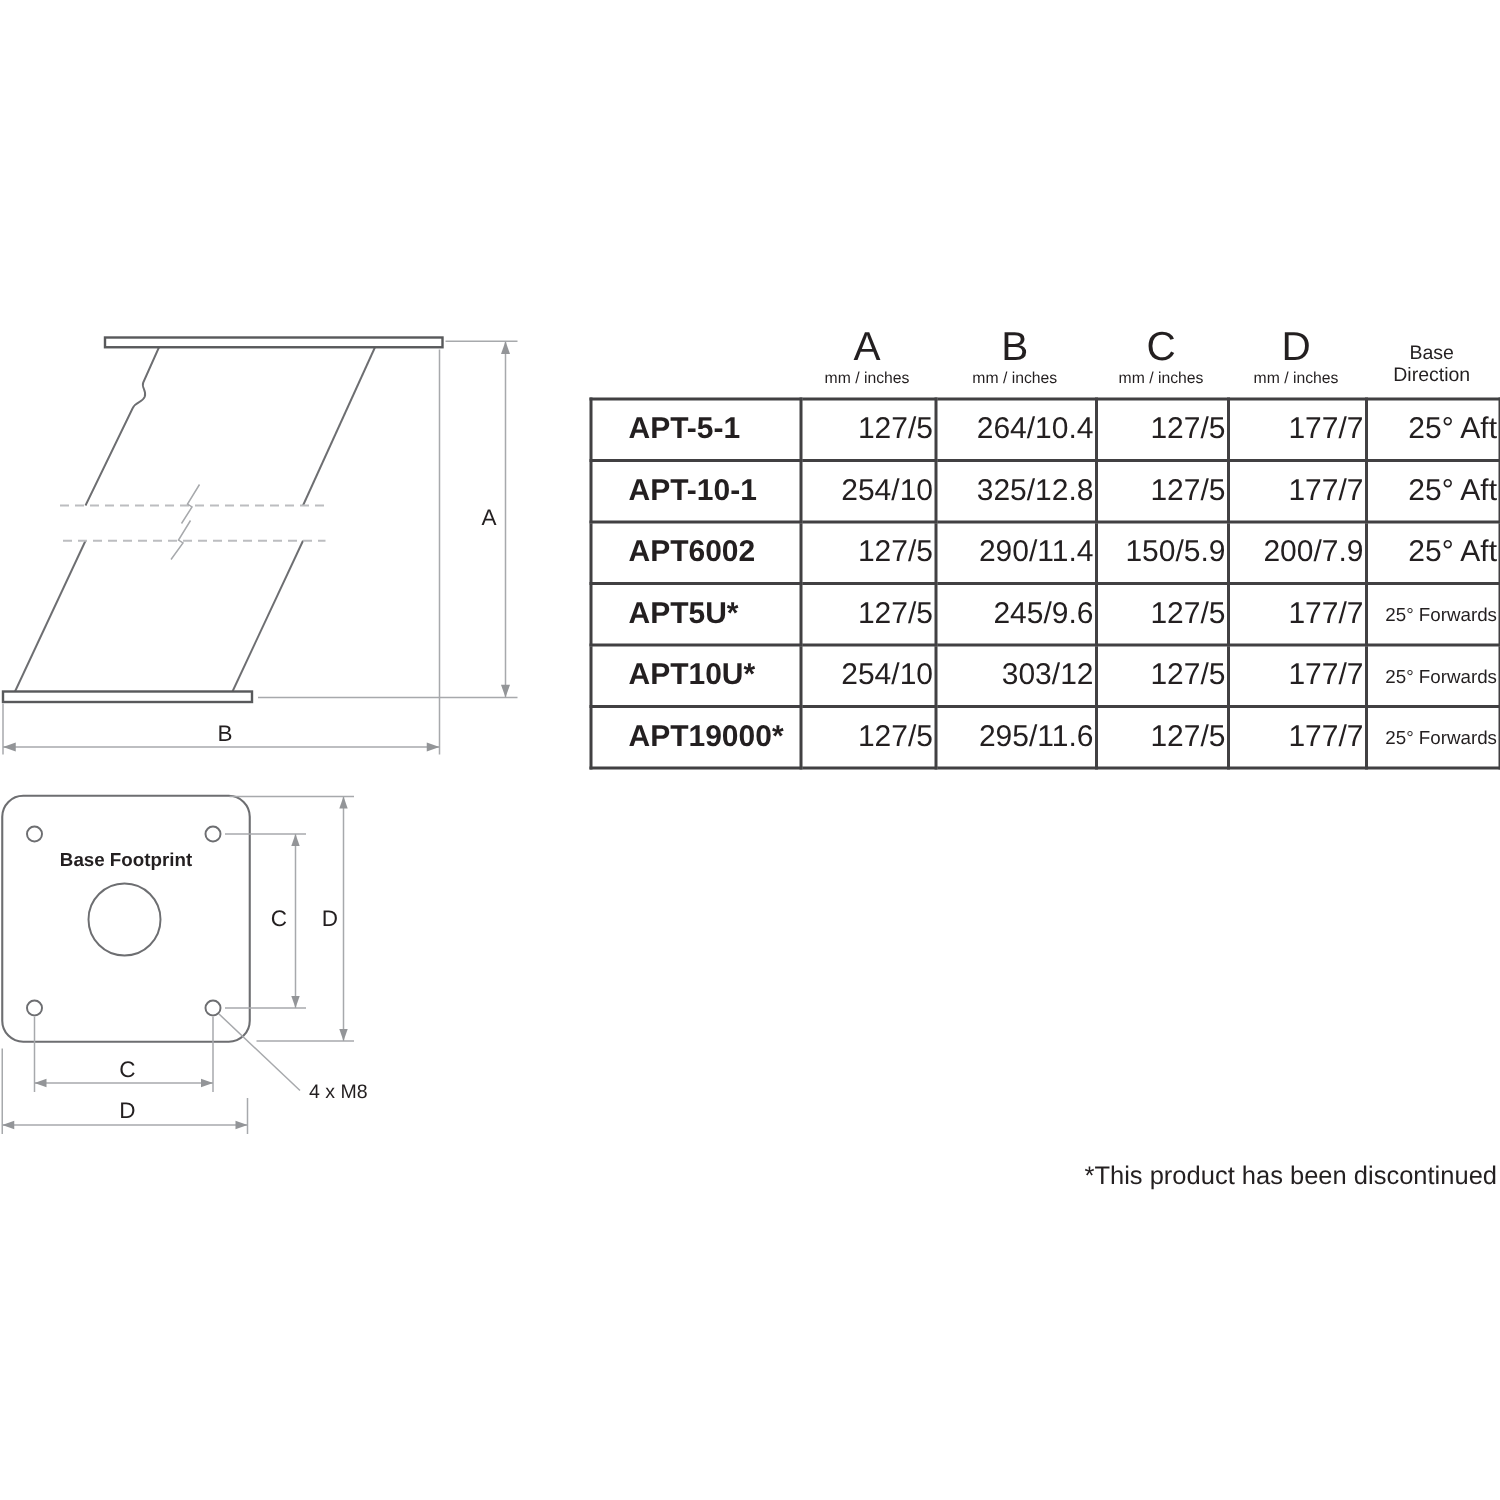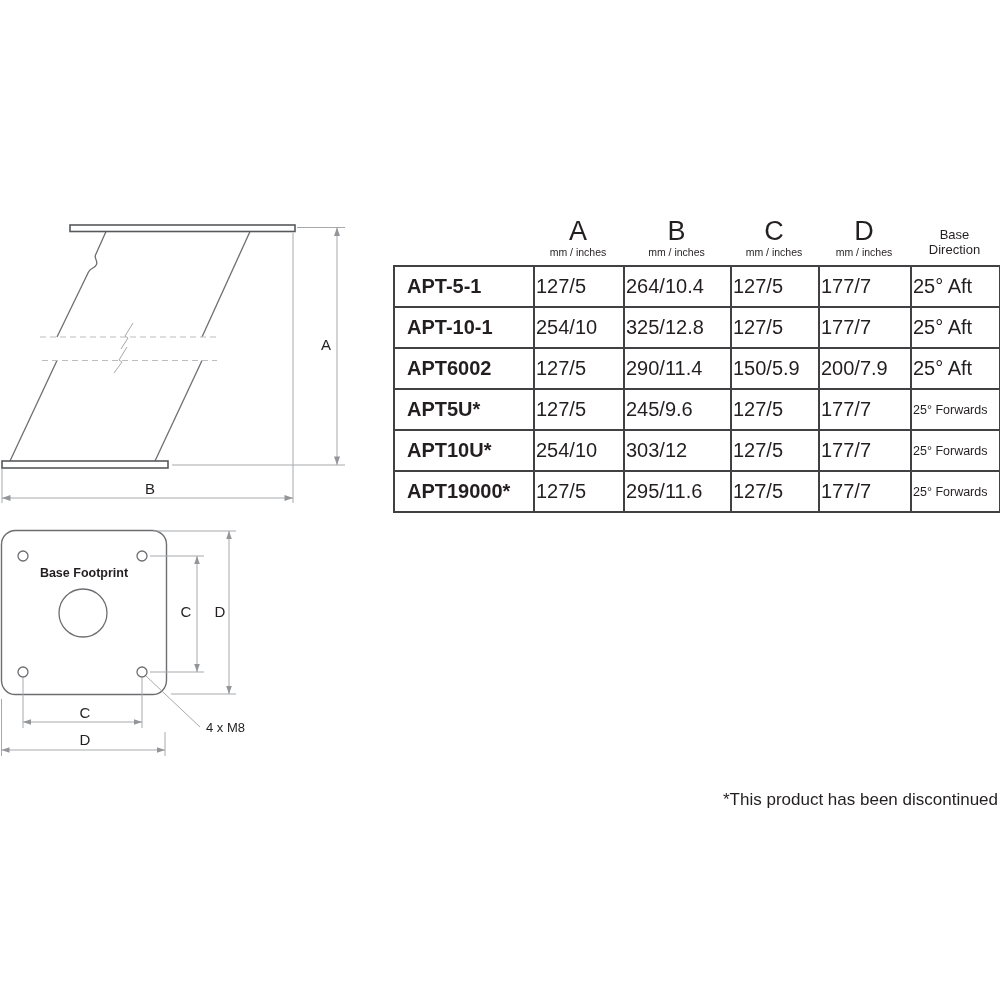--- a/index.html
+++ b/index.html
@@ -31,25 +31,25 @@
   .hc-lean{font-size:13px;line-height:14.5px;padding-top:12px;}
   
   table.spec{position:absolute;left:393px;top:265px;border-collapse:collapse;table-layout:fixed;width:606px;}
   table.spec col.c-model{width:140px;}
   table.spec col.c-a{width:90px;}
   table.spec col.c-b{width:107px;}
   table.spec col.c-c{width:88px;}
   table.spec col.c-d{width:92px;}
   table.spec col.c-lean{width:89px;}
   table.spec td{border:2px solid #414042;height:37px;vertical-align:middle;font-size:20px;overflow:hidden;white-space:nowrap;}
-  td.model-cell{font-weight:bold;padding-left:12px;text-align:left;}
-  td.val-cell,td.lean-cell{text-align:left;}
+  td.model-cell{font-weight:bold;padding-left:24px;text-align:left;}
+  td.val-cell,td.lean-cell{text-align:right;}
   td.lean-cell.small{font-size:12.5px;margin-top:10px;}
   
-  .footnote{position:absolute;top:790px;right:2px;width:600px;text-align:right;font-size:17px;}
+  .footnote{position:absolute;top:774px;right:2px;width:600px;text-align:right;font-size:17px;}
 </style>
 </head>
 <body>
 
 <svg id="pedestal-svg" class="diagram" width="360" height="315" viewBox="0 0 360 315">
 
   <path class="leg" d="M106,31.5 L95.5,55 C94,58.5 98,60.5 96.5,64.5 C95,68.5 90.5,67.5 88.5,72 L57,137"></path>
   <path class="leg" d="M250,31.5 L202,137"></path>
   <path class="leg" d="M57,160.5 L10,261"></path>
   <path class="leg" d="M202,160.5 L155,261"></path>

